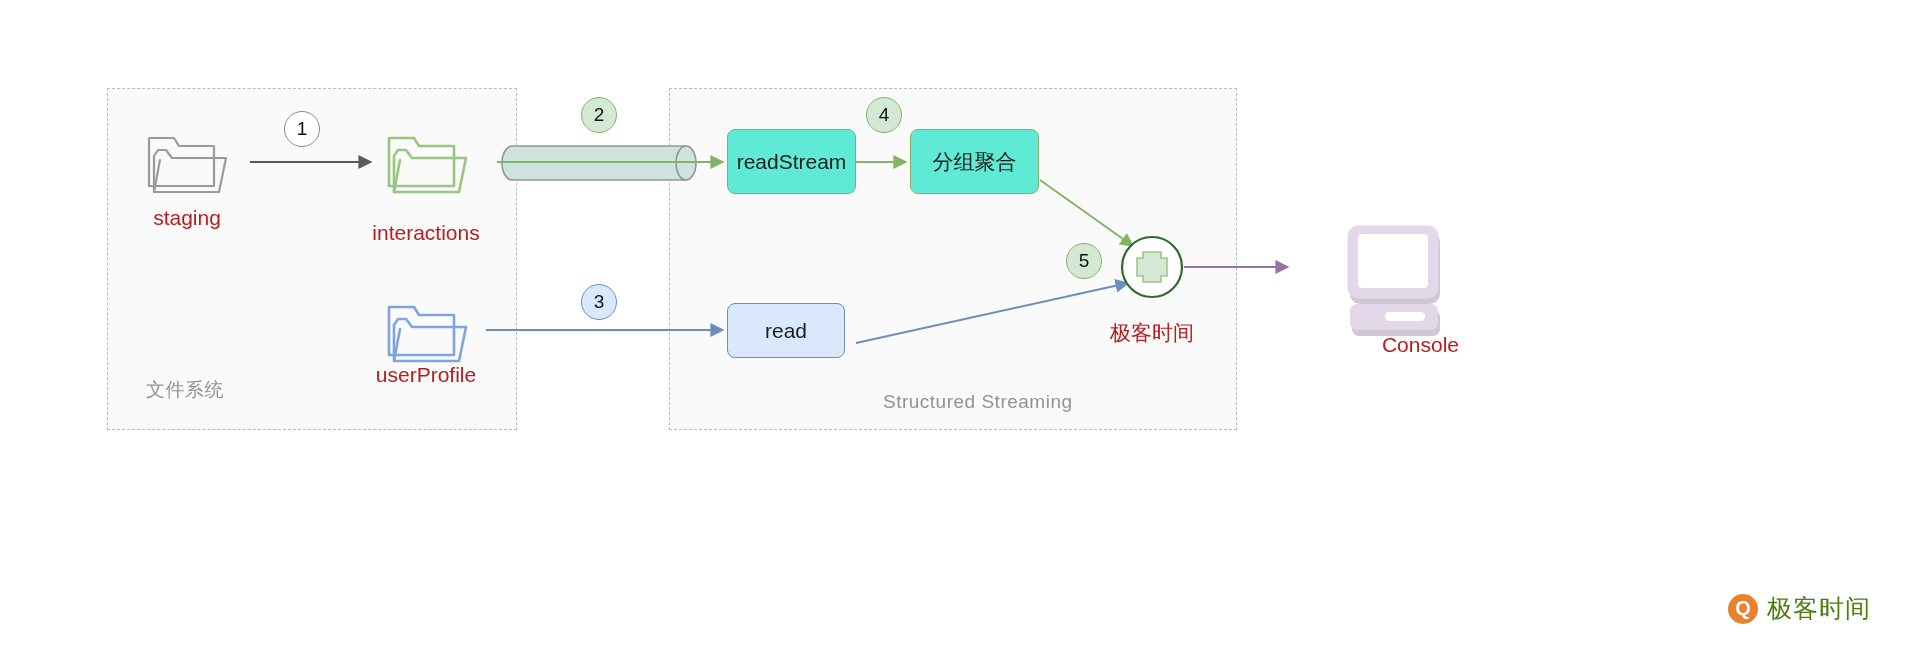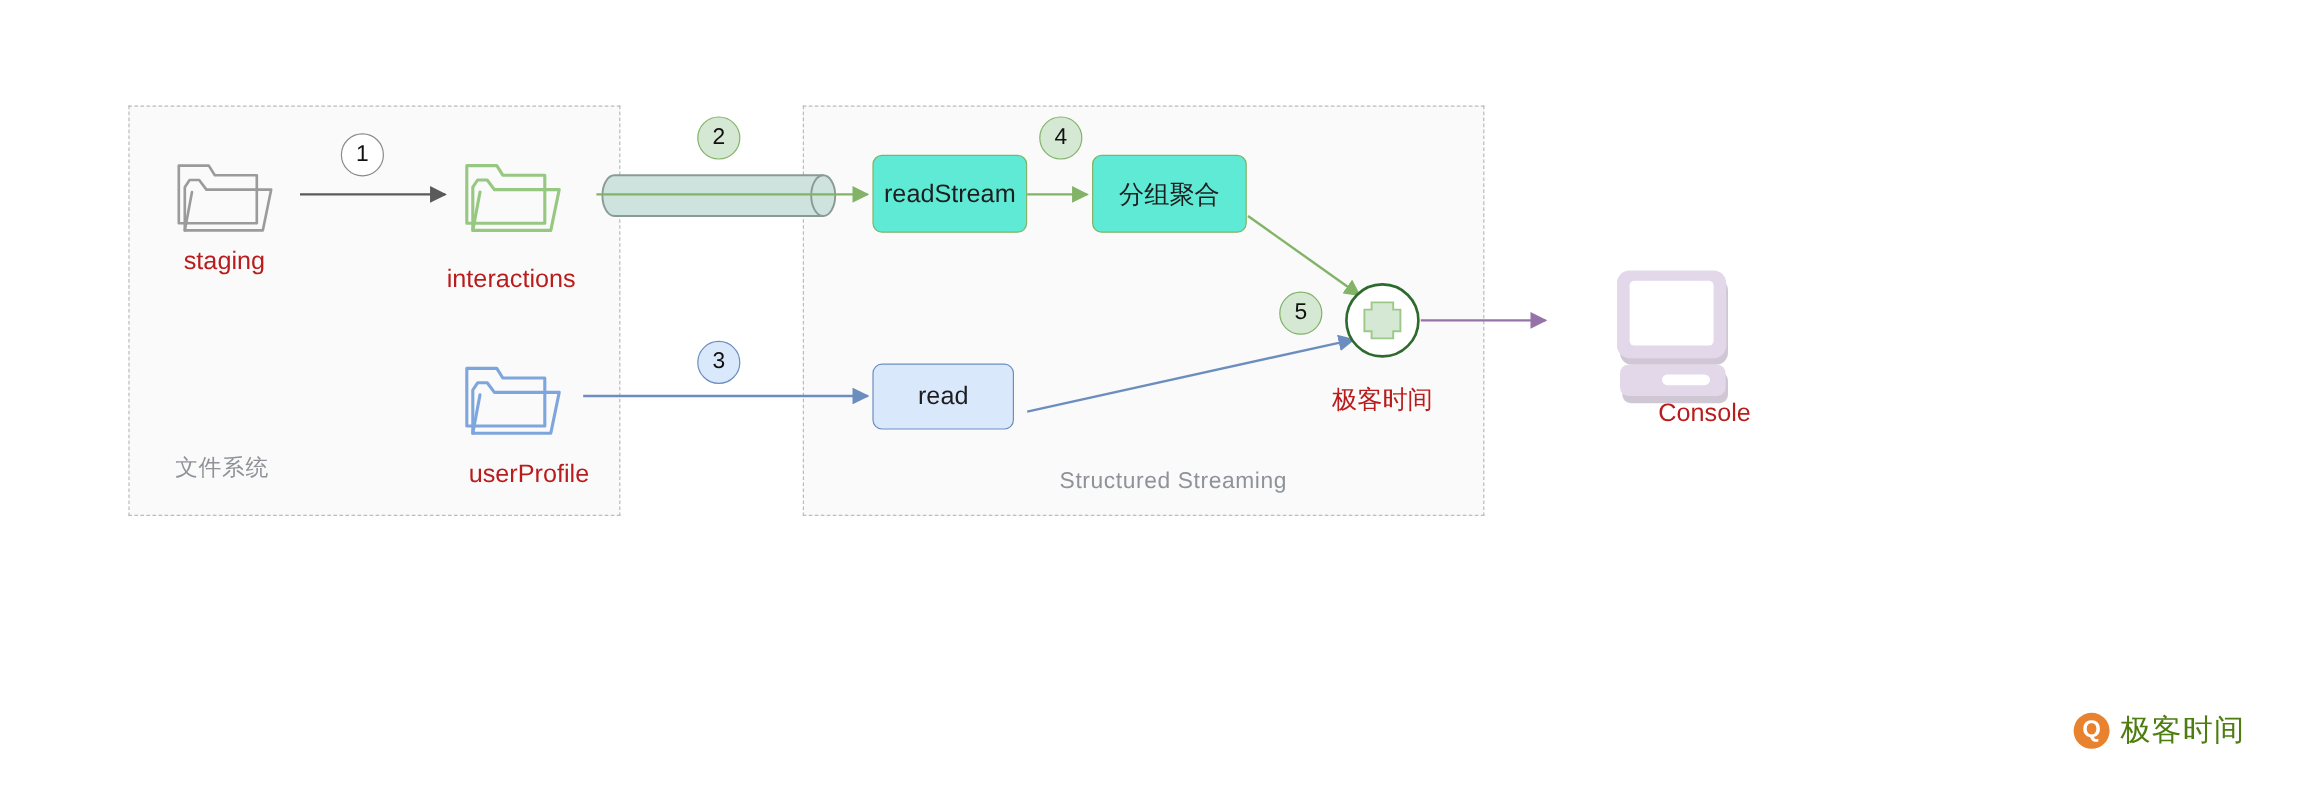--- a/index.html
+++ b/index.html
@@ -190,21 +190,21 @@
     <span>4</span>
   </div>
   <div class="badge green" style="left:1066px; top:243px;">
     <span>5</span>
   </div>
 
   <div class="caption" style="left:122px; top:206px; width:130px;">staging</div>
 
   <div class="caption" style="left:361px; top:206px; width:130px;margin-top:15px;">interactions</div>
 
-  <div class="caption" style="left:361px; top:384px; width:130px;text-align:right;">userProfile</div>
+  <div class="caption" style="left:361px; top:363px; width:130px;">userProfile</div>
 
   <div class="caption" style="left:1087px; top:319px; width:130px;">极客时间</div>
 
   <div class="caption" style="left:1329px; top:333px; width:130px;text-align:right;">Console</div>
 
   <div class="watermark" style="left:1728px; top:592px;">
     <div class="wm-logo">Q</div>
     <div class="wm-text">极客时间</div>
   </div>
 

